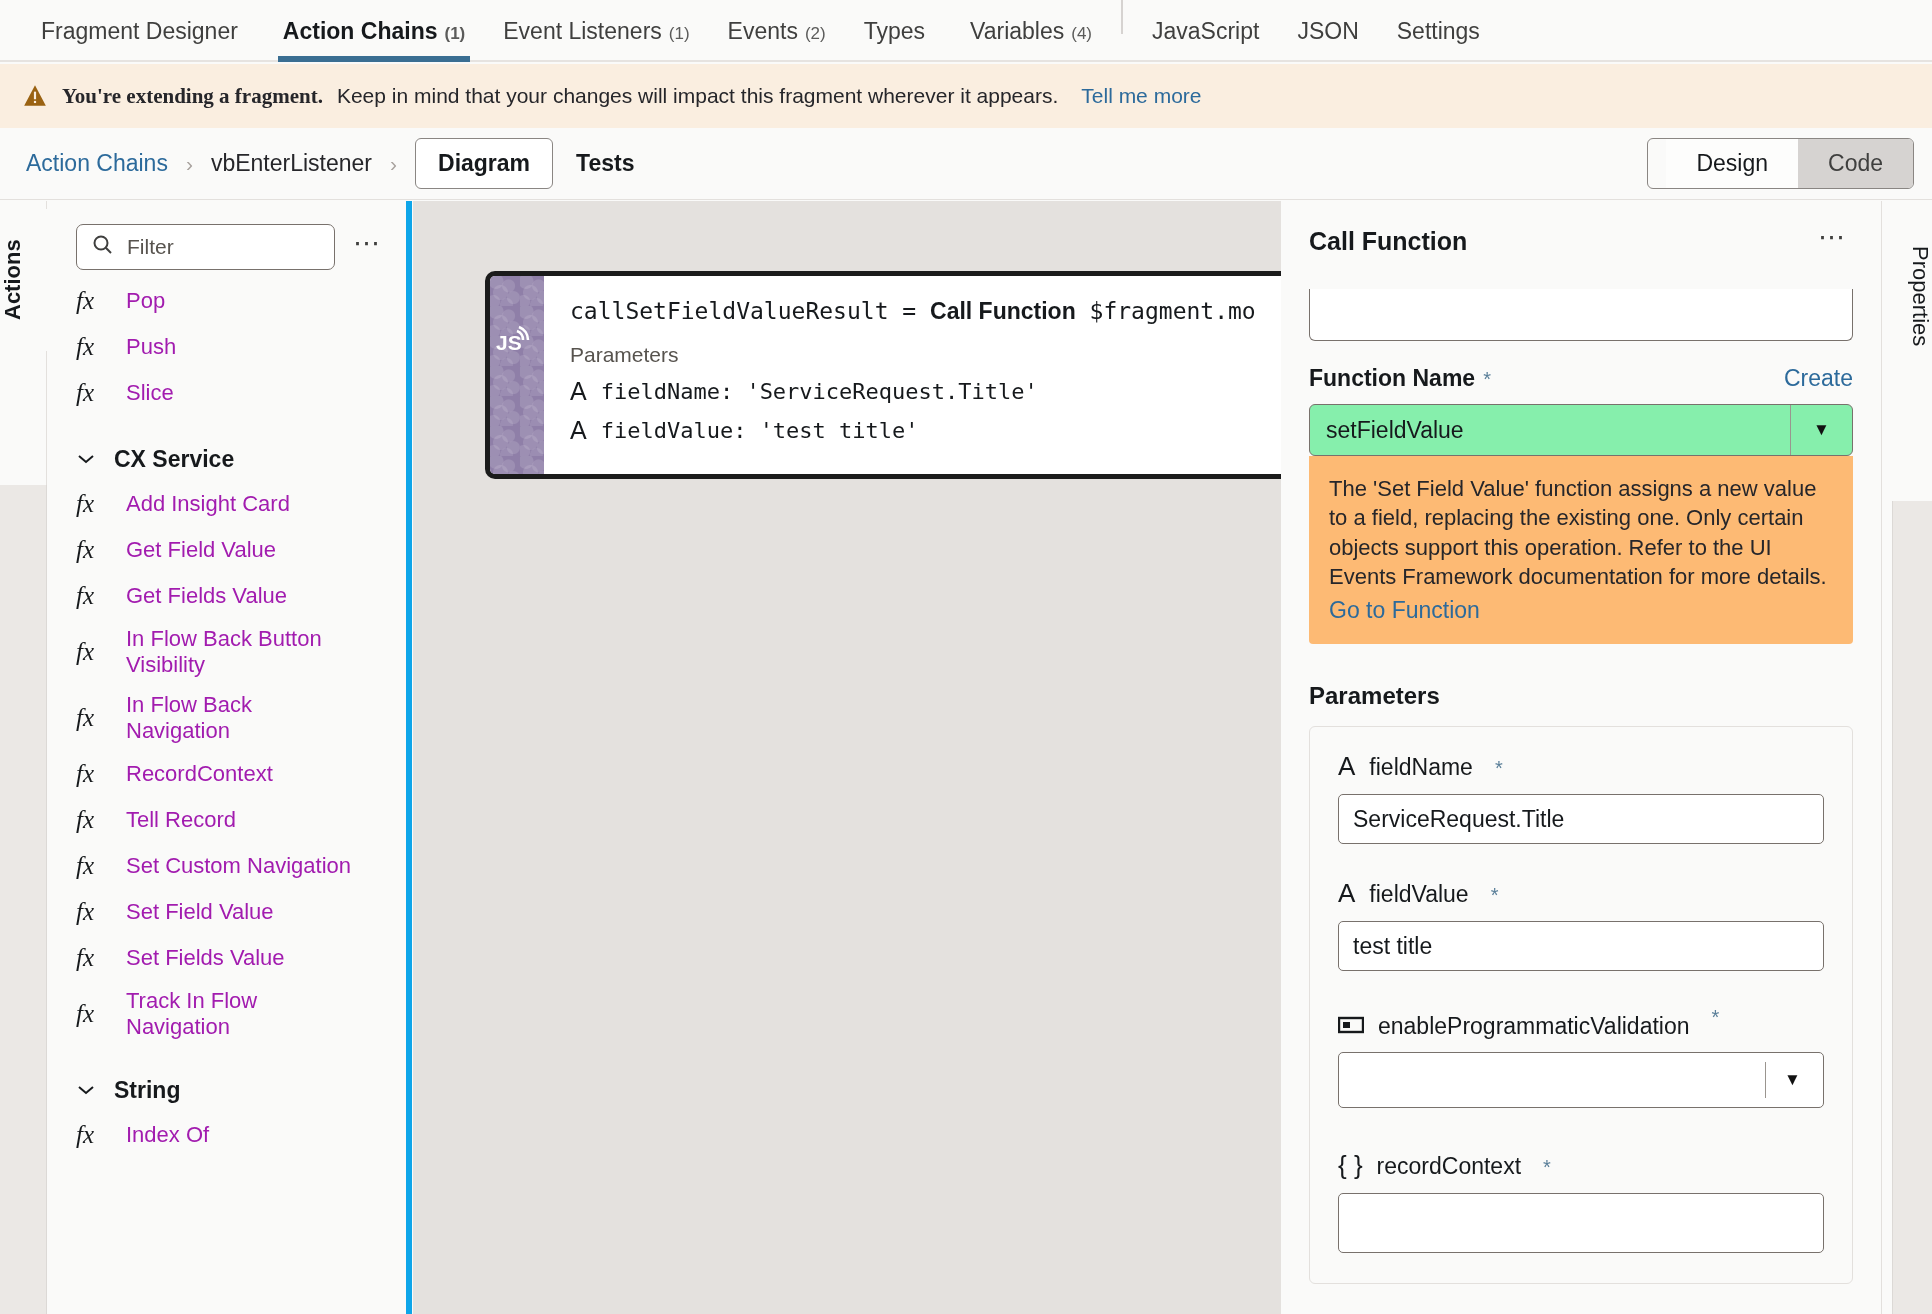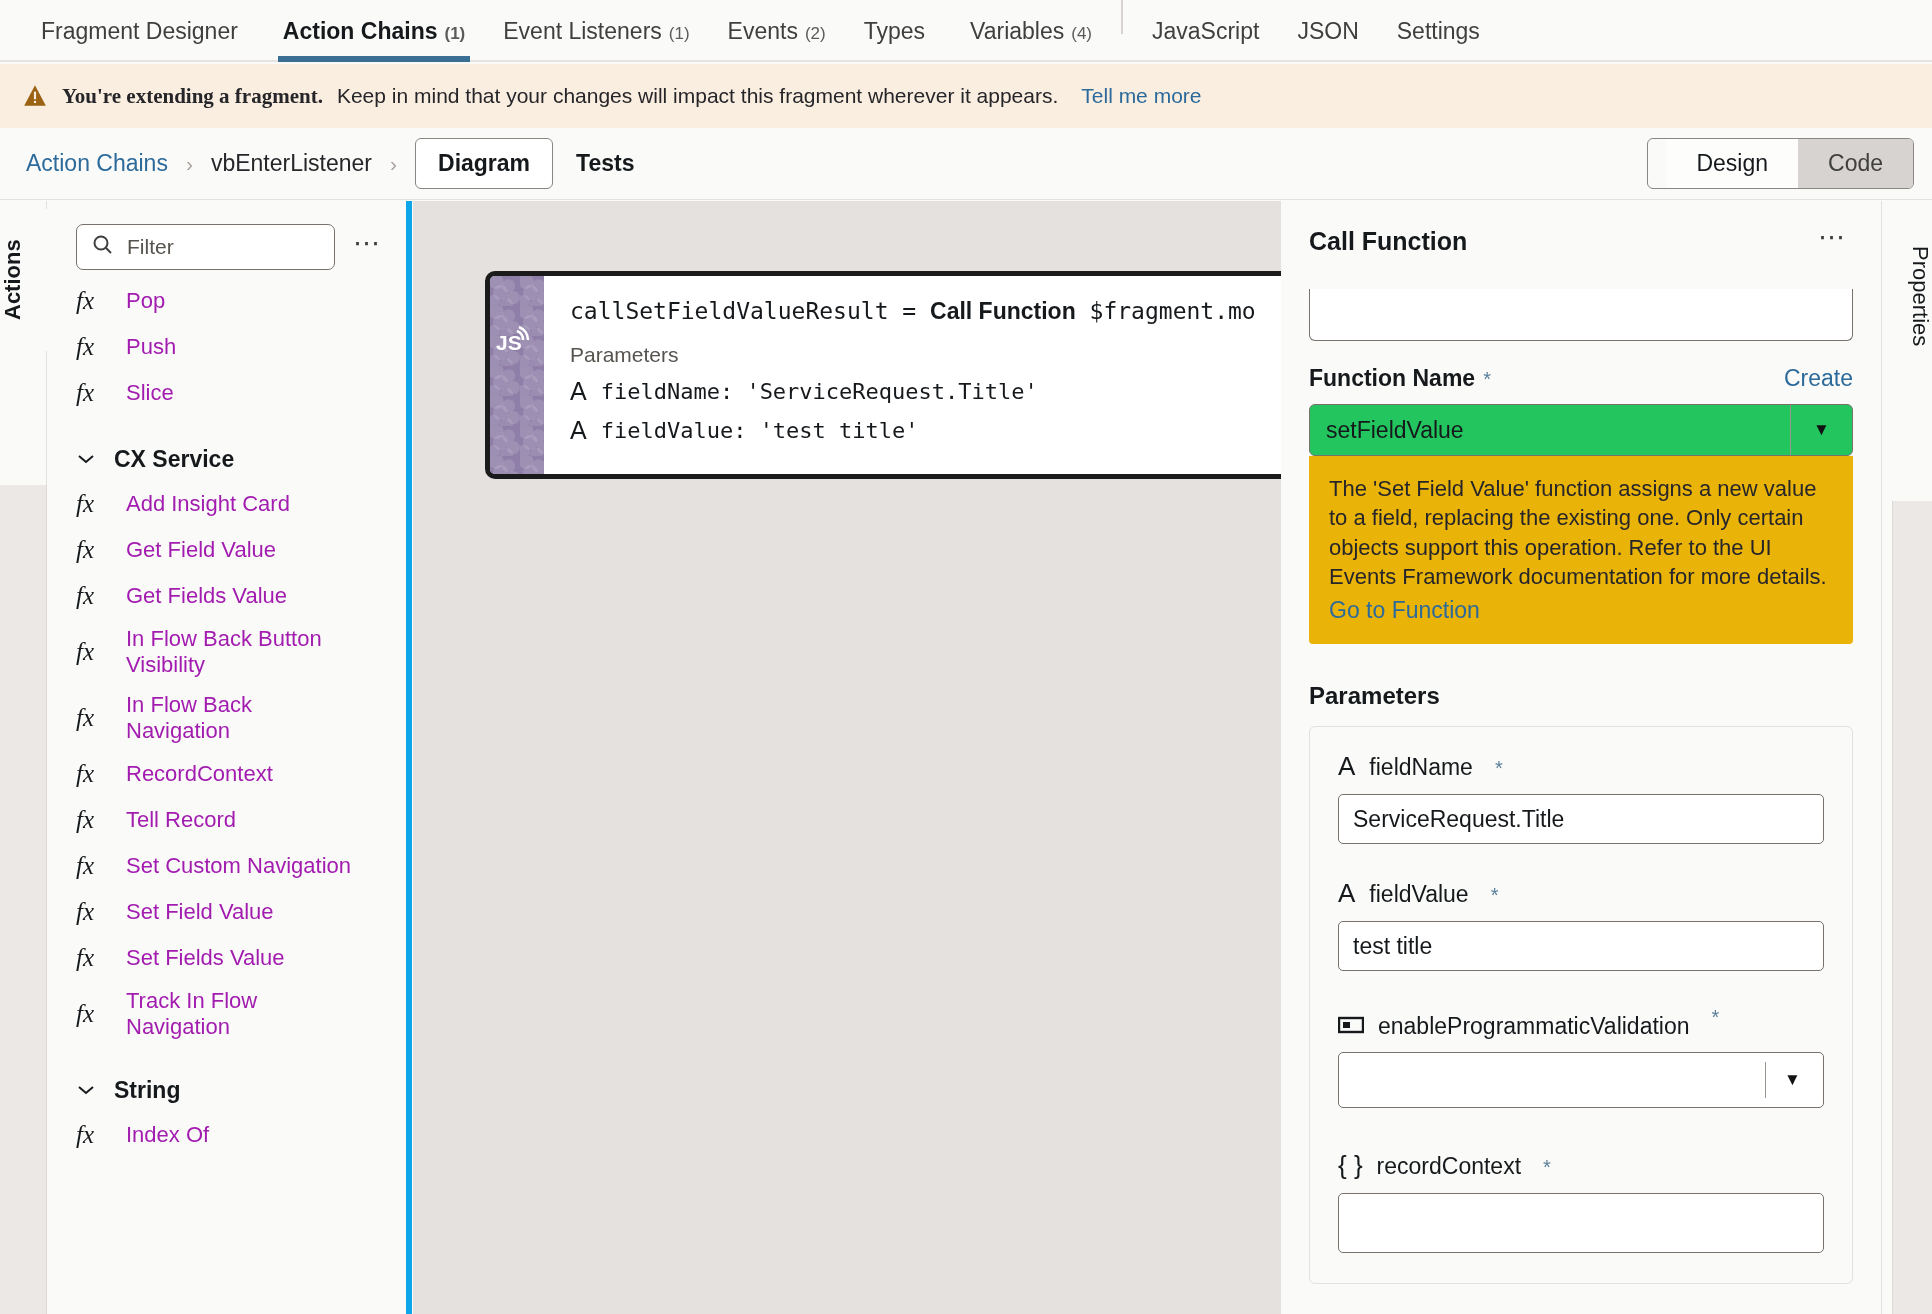--- a/index.html
+++ b/index.html
@@ -191,32 +191,32 @@
     border: 1px solid #78716c; border-bottom-left-radius: 6px; border-bottom-right-radius: 6px;
     background: #fff; border-top: none;
   }
   .lbl-row {
     display: flex; align-items: baseline; margin-top: 24px;
   }
   .lbl-row .lab { font-size: 23px; font-weight: bold; color: #16191c; }
   .req { color: #5a7f99; font-size: 20px; margin-left: 8px; }
   .link { color: #2c6a9b; font-size: 23px; cursor: pointer; }
   .select {
-    margin-top: 12px; height: 52px; background: #22c55e;
+    margin-top: 12px; height: 52px; background: #86efac;
     border: 1px solid #78716c; border-radius: 6px;
     display: flex; align-items: center; justify-content: space-between;
   }
   .select .val { font-size: 23px; color: #16191c; padding-left: 16px; }
   .select .arrow {
     width: 62px; height: 100%; border-left: 1px solid #9a958f;
     display: flex; align-items: center; justify-content: center;
     font-size: 17px; color: #111;
   }
   .helpbox {
-    background: #eab308; padding: 18px 20px 20px 20px;
+    background: #fdba74; padding: 18px 20px 20px 20px;
     border-bottom-left-radius: 4px; border-bottom-right-radius: 4px;
   }
   .helpbox p { font-size: 22px; color: #26262a; line-height: 1.33; }
   .helpbox .link { display: inline-block; margin-top: 6px; }
   .sec-title { font-size: 24px; font-weight: bold; color: #16191c; margin-top: 38px; }
   .param-card {
     margin-top: 16px; border: 1px solid #e3e0dd; border-radius: 6px;
     padding: 24px 28px 30px 28px;
   }
   .p-lbl { display: flex; align-items: baseline; gap: 14px; }

